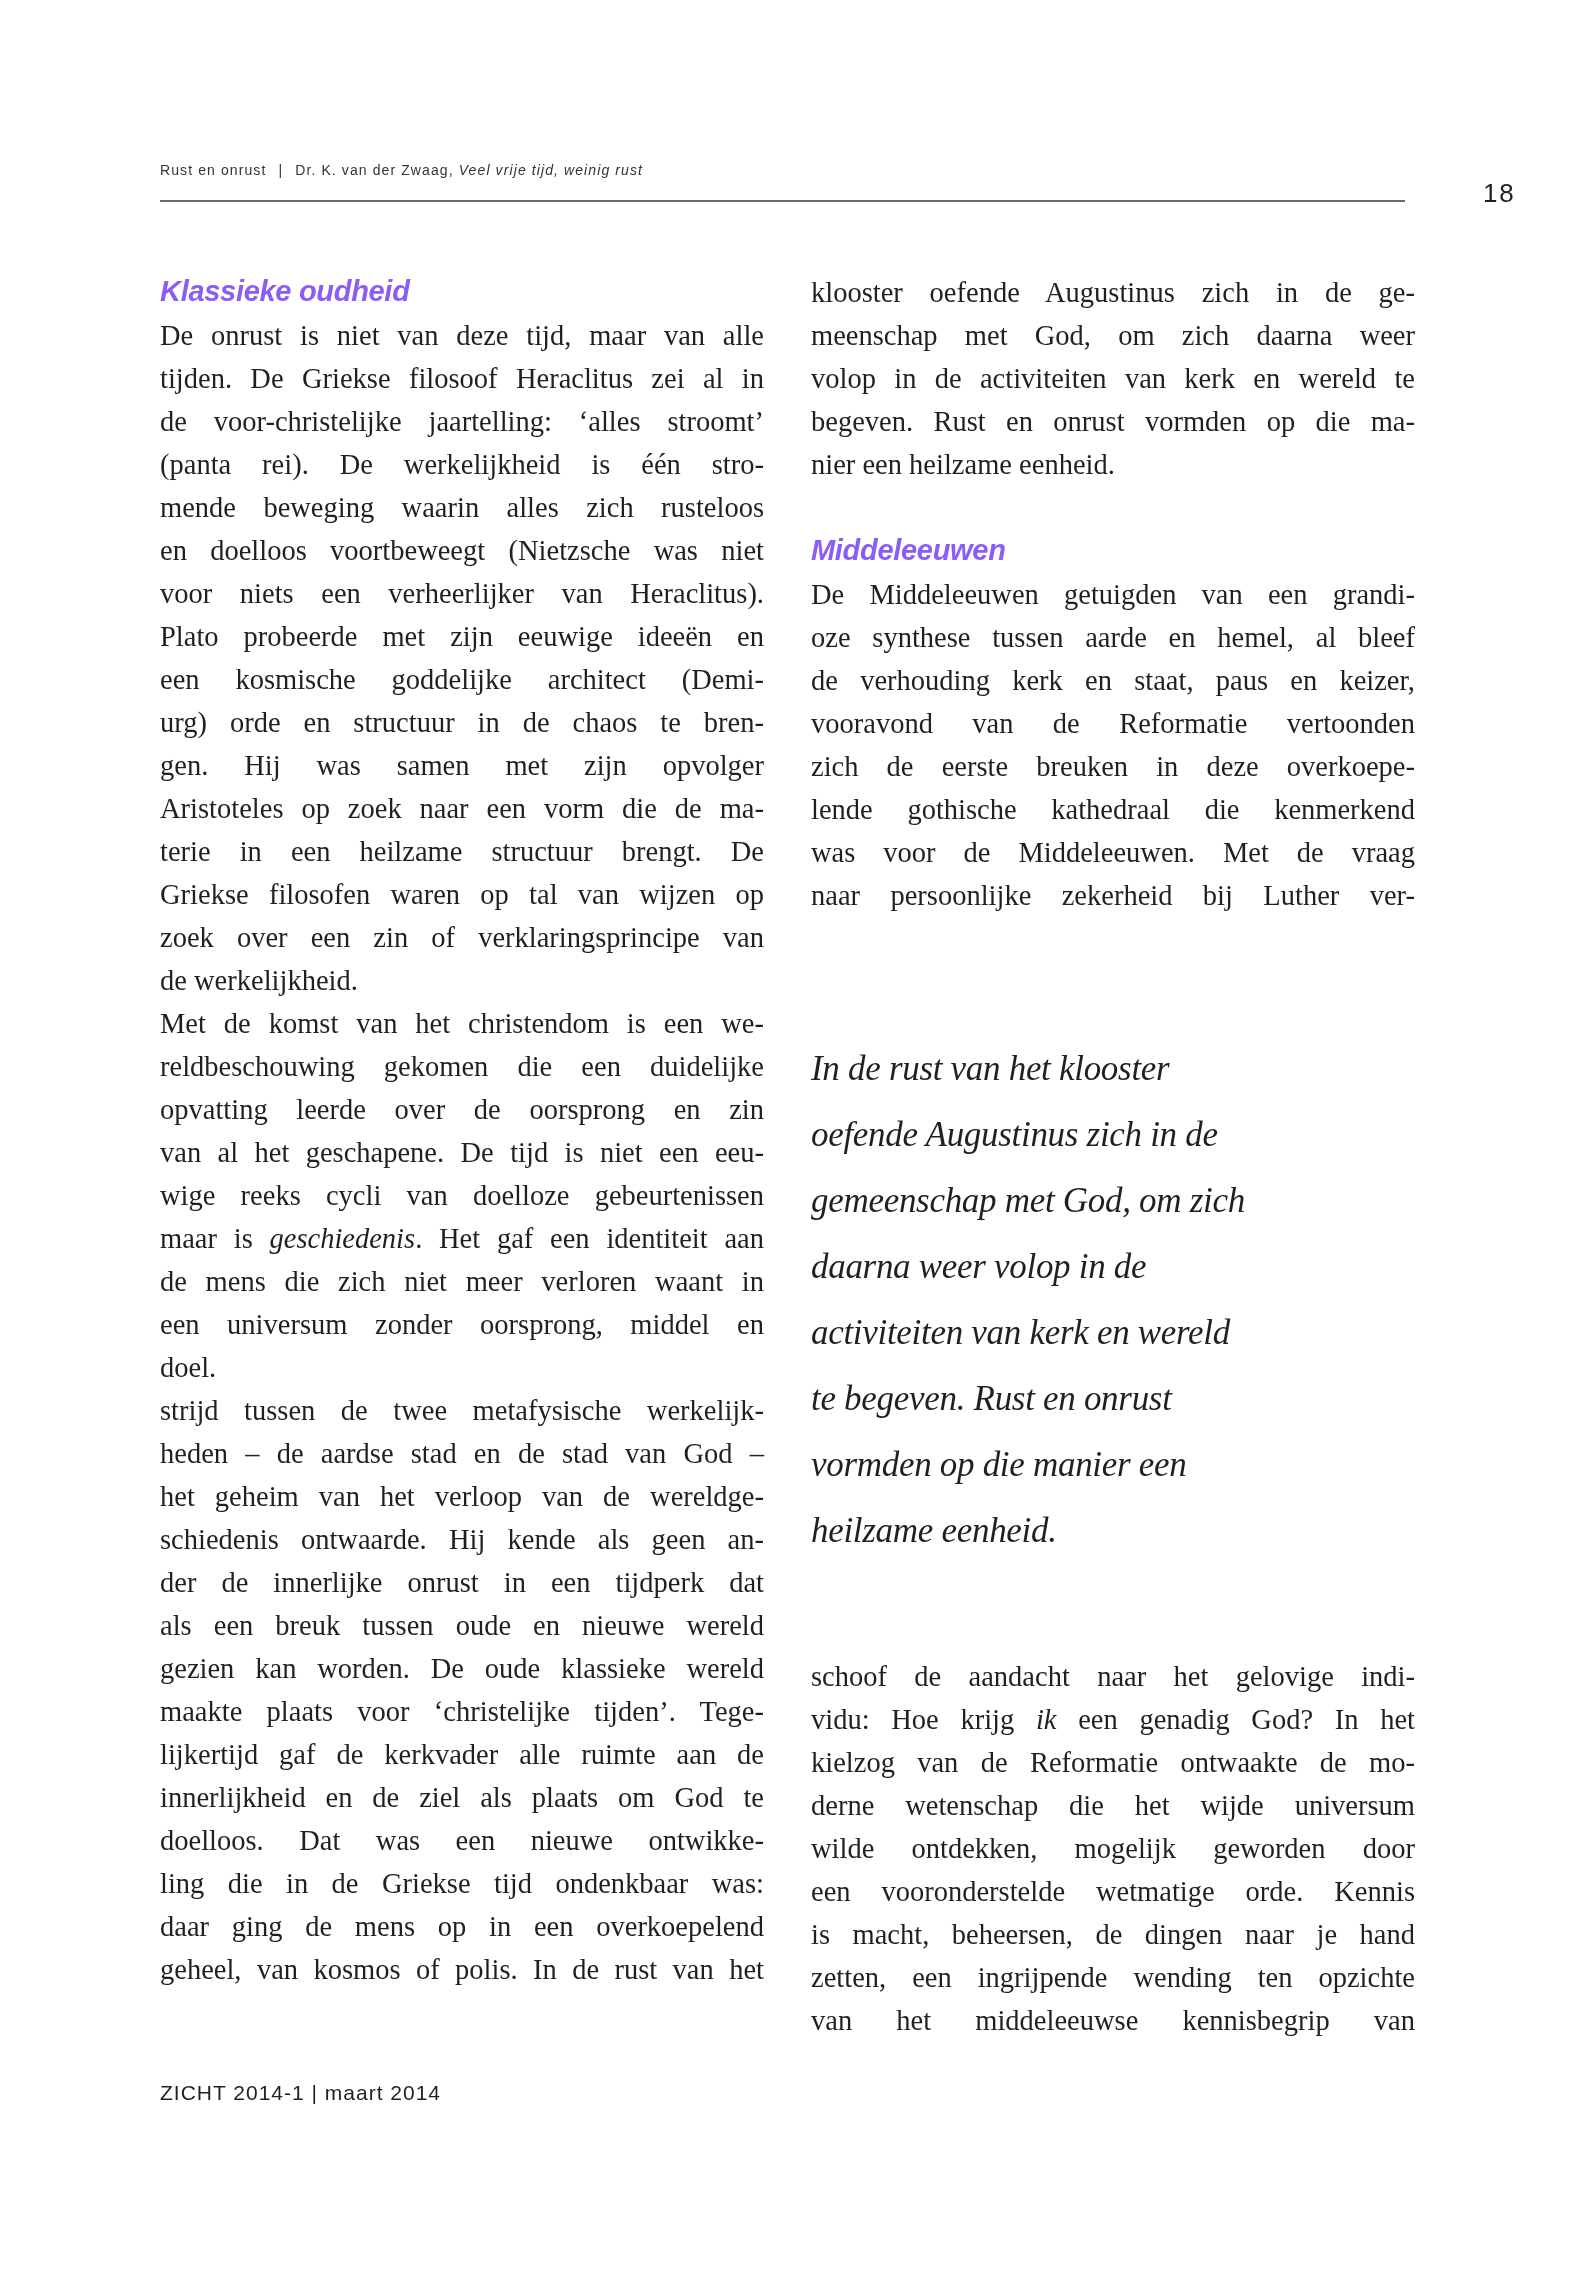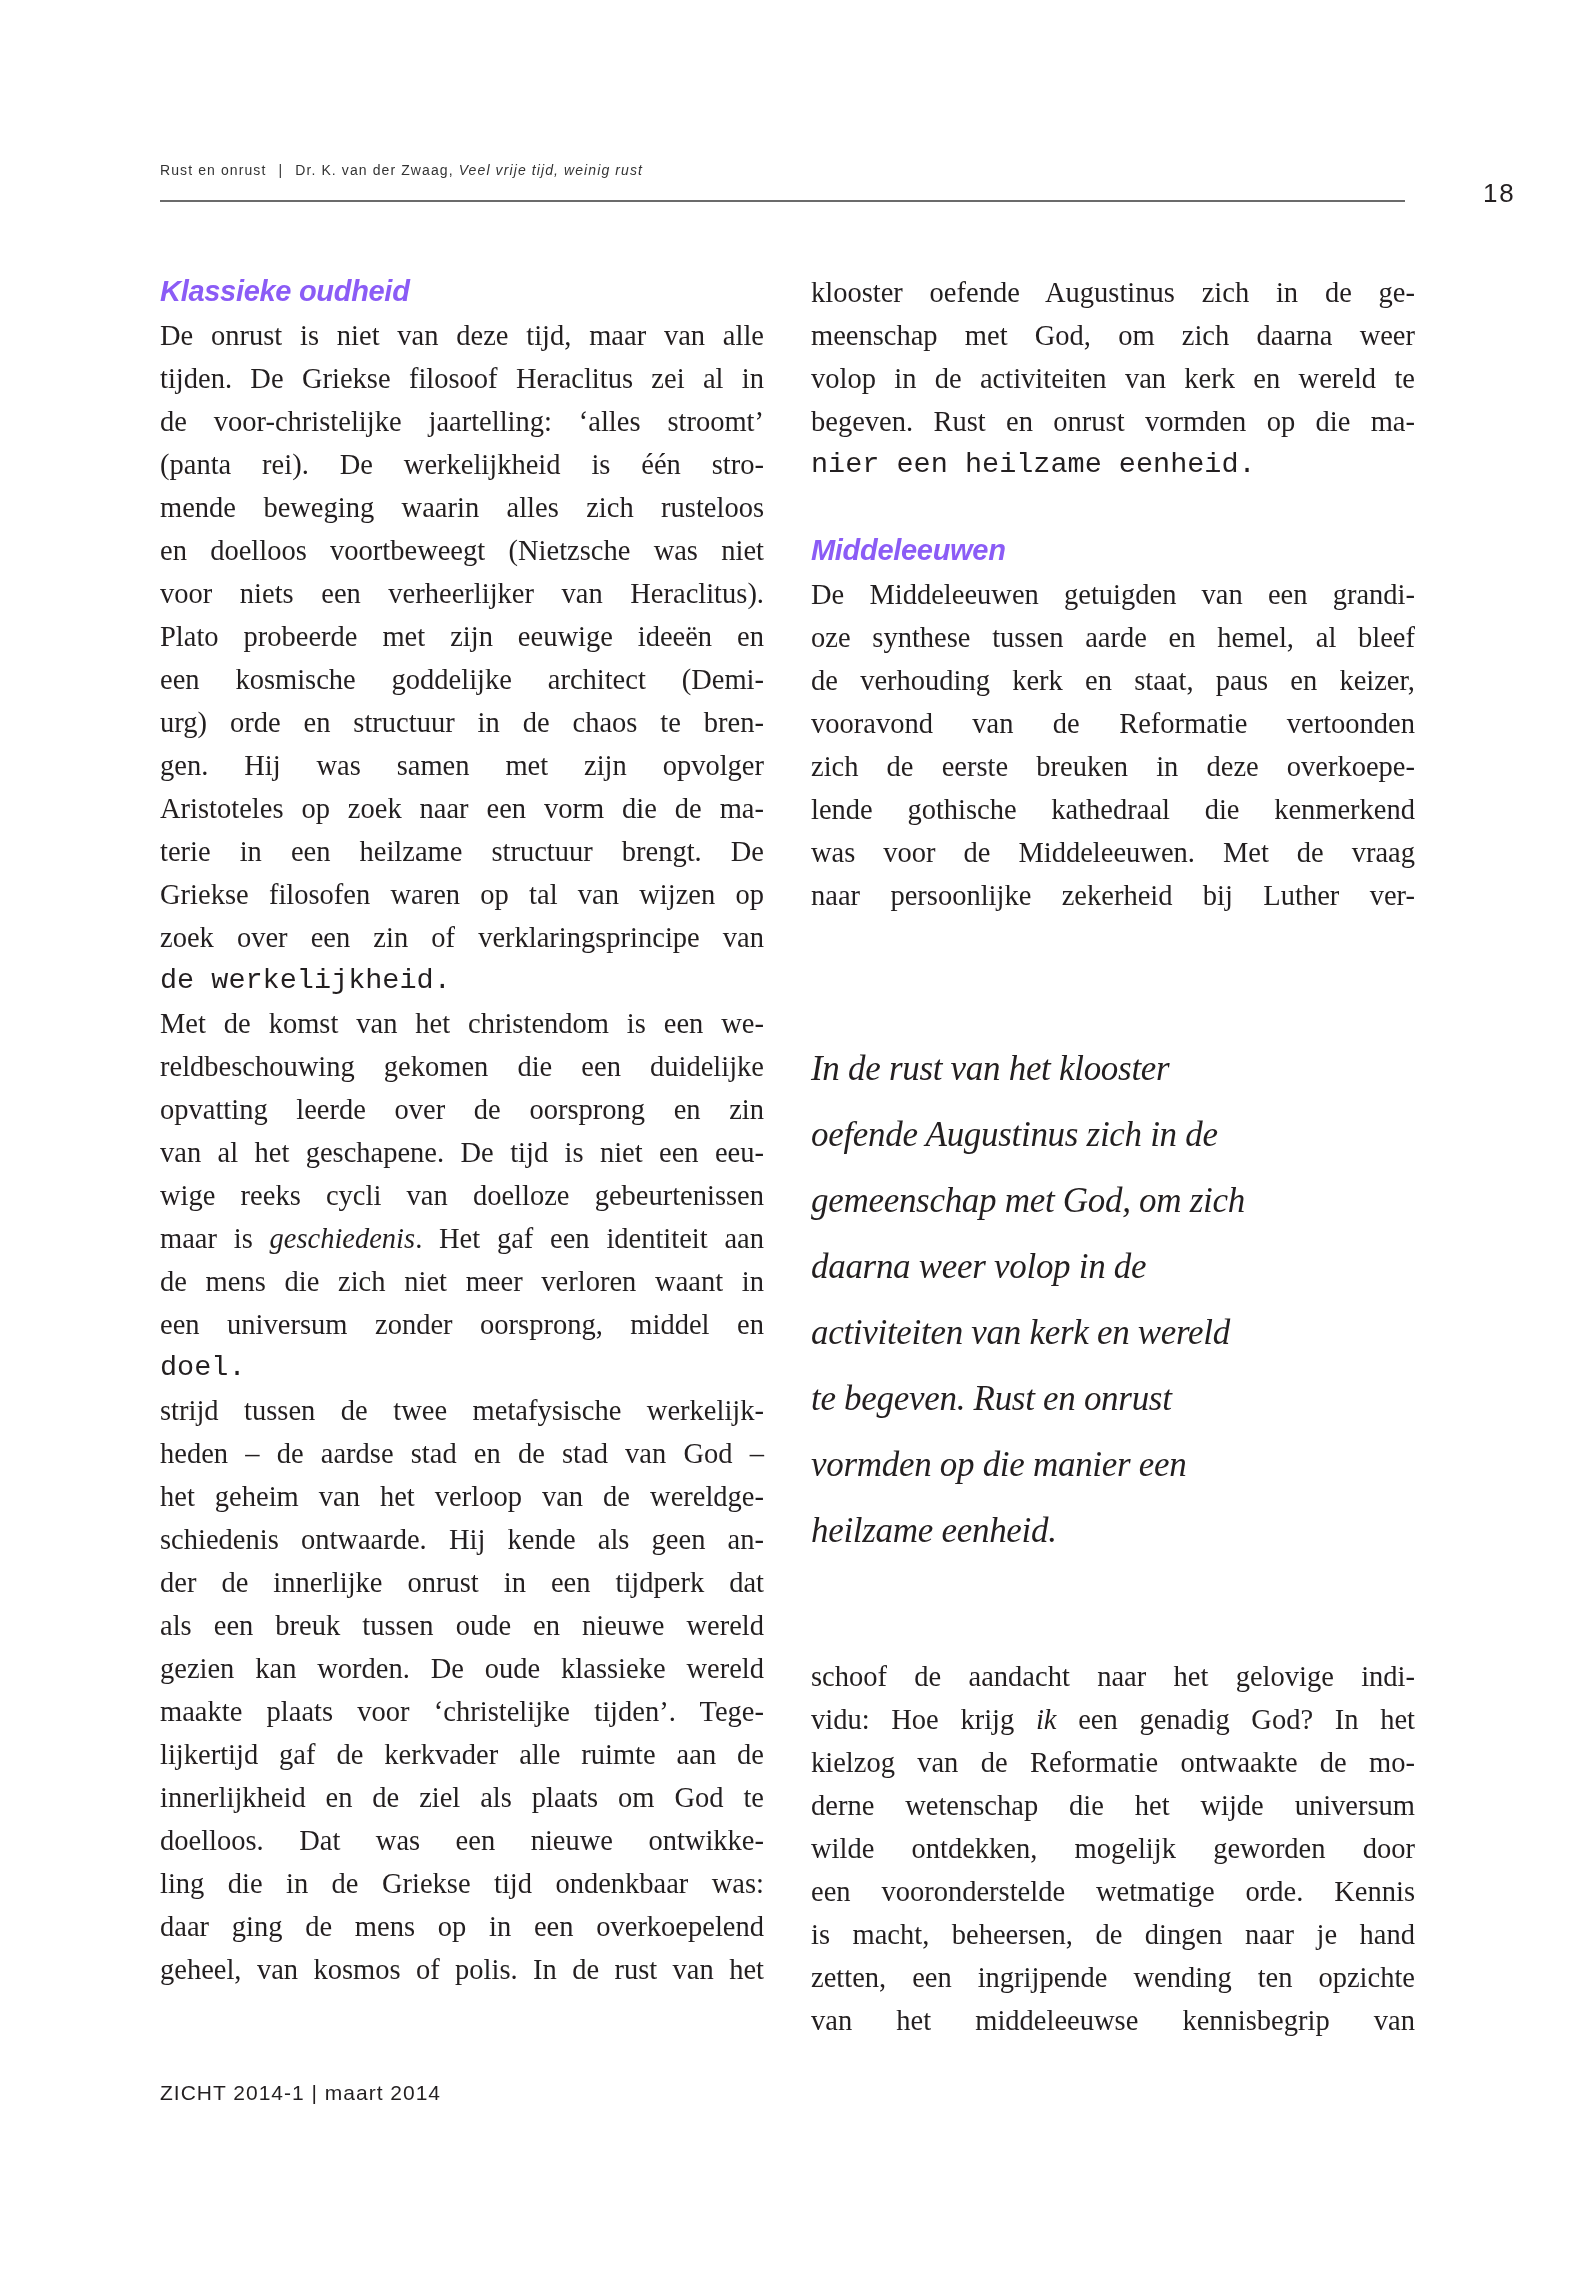--- a/index.html
+++ b/index.html
@@ -24,21 +24,21 @@
   }
   .col-left { left: 160px; top: 269px; }
   .col-right-top { left: 811px; top: 271px; }
   .col-right-bottom { left: 811px; top: 1655px; }
   .section-heading {
     font-family: "Liberation Sans", sans-serif; font-weight: bold; font-size: 29px;
     line-height: 45px; letter-spacing: -0.3px; color: #8b5cf6; font-style: italic;
   }
   .para { text-align: justify; text-align-last: left; margin: 0; hyphens: manual; }
   .para .line { display: block; text-align: justify; text-align-last: justify; white-space: nowrap; }
-  .para .line.last { text-align-last: left; font-family: Liberation Mono, monospace; }
+  .para .line.last { text-align-last: left; }
   .gap { height: 42px; }
   .em { font-style: italic; }
   .pullquote {
     position: absolute; left: 811px; top: 1036px; width: 604px;
     font-family: "Liberation Serif", serif; font-style: italic; font-size: 35px; line-height: 66px;
     color: #231f20; letter-spacing: -0.3px;
   }
   .pullquote .line { display: block; white-space: nowrap; }
   .footer-text {
     position: absolute; left: 160px; top: 2081px;

